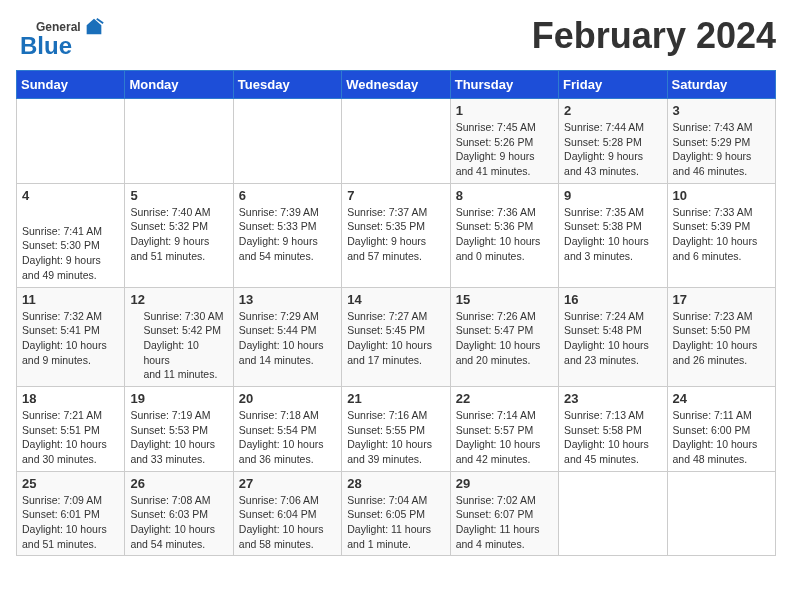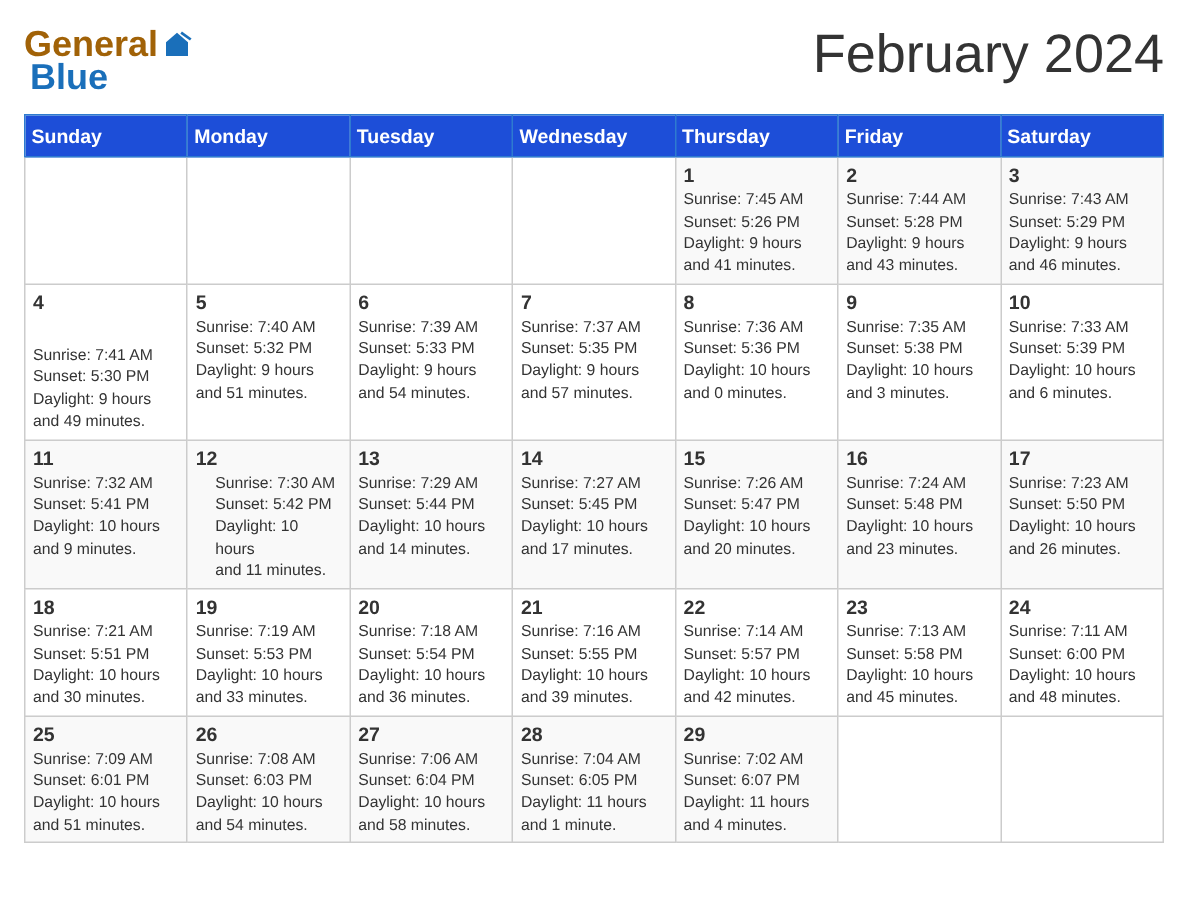--- a/index.html
+++ b/index.html
@@ -14,40 +14,41 @@
       display: flex;
       align-items: flex-start;
       justify-content: space-between;
       margin-bottom: 10px;
     }
     .logo {
       display: flex;
       align-items: center;
     }
     .logo-text-general {
-      font-size: 24px;
-      font-weight: bold;
-      color: #a16207;
+      font-size: 12px;
+      font-weight: bold;
+      color: #404040;
+      margin-left: 20px;
     }
     .logo-text-blue {
       font-size: 24px;
       font-weight: bold;
       color: #1a6fba;
     }
     .logo-icon {
       width: 22px;
       height: 22px;
       margin-left: 2px;
     }
     .title-section {
       text-align: right;
     }
     .month-title {
       font-size: 36px;
-      font-weight: normal;
+      font-weight: bold;
       color: #333;
       line-height: 1.1;
     }
     .location-title {
       font-size: 16px;
       color: #555;
     }
     table {
       width: 100%;
       border-collapse: collapse;

